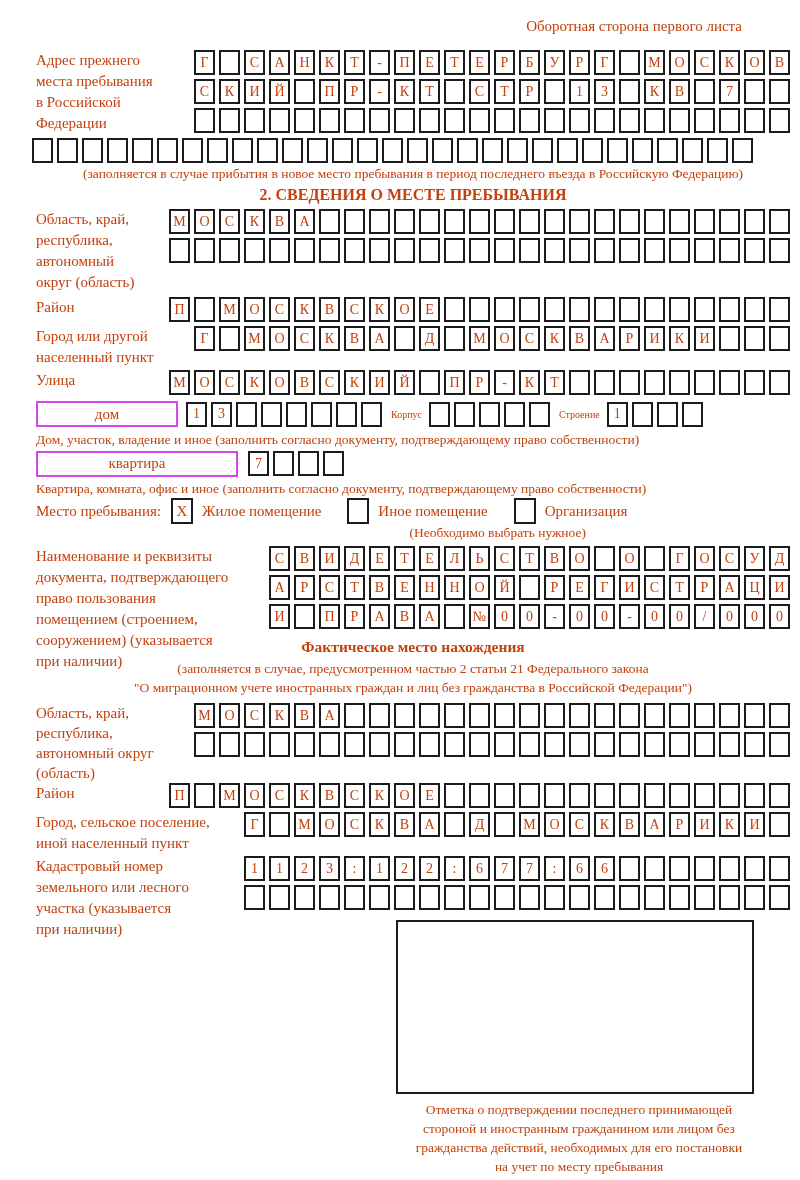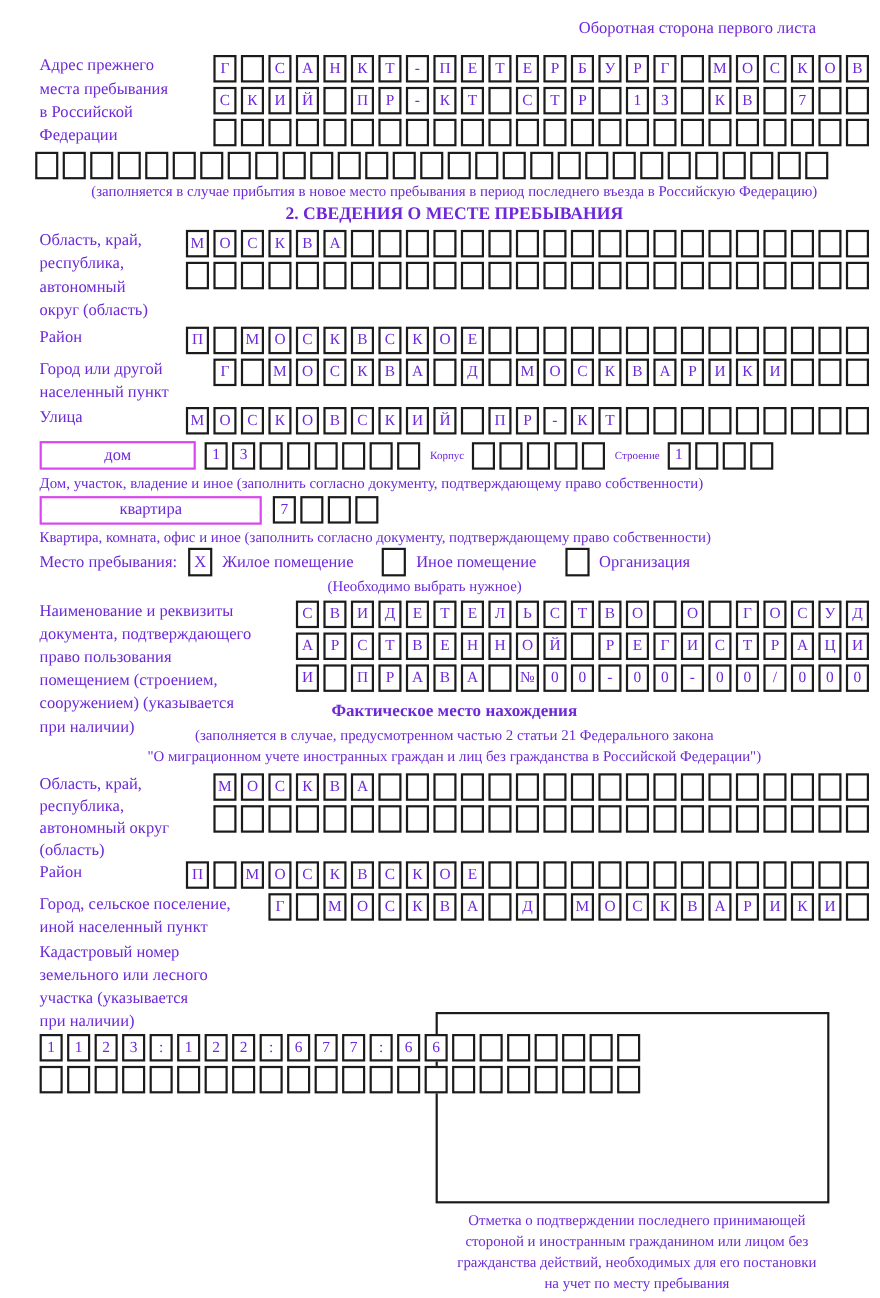--- a/index.html
+++ b/index.html
@@ -1,46 +1,46 @@
 <!DOCTYPE html>
 <html lang="ru"><head>
 <meta charset="utf-8">
 <style>
   html,body{margin:0;padding:0;background:#ffffff;}
   .sheet{
     position:relative;width:800px;height:1180px;box-sizing:border-box;
-    padding:18px 10px 0 36px;background:#fff;color:#6d28d9;
+    padding:18px 10px 0 36px;background:#fff;color:#c2410c;
     font-family:"Liberation Serif","DejaVu Serif",serif;font-size:15px;overflow:hidden;
   }
   .page-title{text-align:right;padding-right:48px;font-size:15px;height:18px;margin-bottom:14px;}
   .frow{display:flex;align-items:flex-start;}
   .flabel{flex:1 1 auto;align-self:flex-start;font-size:15px;line-height:21px;}
   .flabel .lbl-line{white-space:nowrap;}
   .fcells{flex:0 0 auto;}
   .cellrow{display:flex;gap:4px;margin-bottom:4px;justify-content:flex-end;}
   .cell{flex:none;width:17px;height:21px;border:2px solid #1b1b1b;background:#fff;
     display:flex;align-items:center;justify-content:center;font-size:14px;line-height:1;}
   .cellrow.full{justify-content:flex-start;margin-left:-4px;margin-bottom:2px;}
   .note{text-align:center;font-size:13.5px;height:18px;line-height:18px;}
   .sec-title{text-align:center;font-weight:bold;font-size:16px;height:20px;line-height:20px;margin:2px 0 4px 0;}
-  .h88{height:88px;} .h87{height:87px;} .h80{height:80px;} .h58{height:58px;flex-direction:column;}
+  .h88{height:88px;} .h87{height:87px;} .h80{height:80px;} .h58{height:58px;}
   .h44{height:44px;} .h29{height:29px;}
   .h80 .lbl-line{line-height:20px;}
   .house-row{display:flex;align-items:center;height:30px;margin-bottom:2px;}
   .labelbox{border:2px solid #d946ef;height:22px;display:flex;align-items:center;justify-content:center;font-size:15px;}
   .dom-box{width:138px;margin-right:8px;}
   .kv-box{width:198px;margin-right:10px;}
   .inline-cells{display:flex;gap:4px;}
   .small-label{font-size:10px;margin:0 7px 0 9px;white-space:nowrap;}
   .stay-row{display:flex;align-items:center;height:26px;}
   .checkbox{width:18px;height:22px;border:2px solid #1b1b1b;display:flex;align-items:center;
     justify-content:center;font-size:15px;flex:none;}
   .stay-label{margin-right:10px;white-space:nowrap;}
   .opt-label{margin:0 26px 0 9px;white-space:nowrap;}
-  .hint{font-size:13.5px;height:18px;line-height:18px;margin:0 0 4px 150px;width:400px;text-align:center;}
+  .hint{font-size:13.5px;height:18px;line-height:18px;margin:0 0 4px 150px;width:400px;text-align:right;}
   .s3-title{text-align:center;font-weight:bold;font-size:15.5px;height:20px;line-height:20px;margin:4px 0 2px 0;}
   .s3-note{text-align:center;font-size:13.5px;line-height:19px;margin-bottom:6px;}
   .stamp{width:396px;margin-left:auto;margin-top:6px;}
   .stamp-box{width:354px;height:170px;border:2px solid #1b1b1b;margin:0 0 6px 2px;background:#fff;}
   .stamp-caption{text-align:center;font-size:13.5px;line-height:19px;padding-right:26px;}
 </style>
 </head>
 <body>
 
 <div class="sheet">

